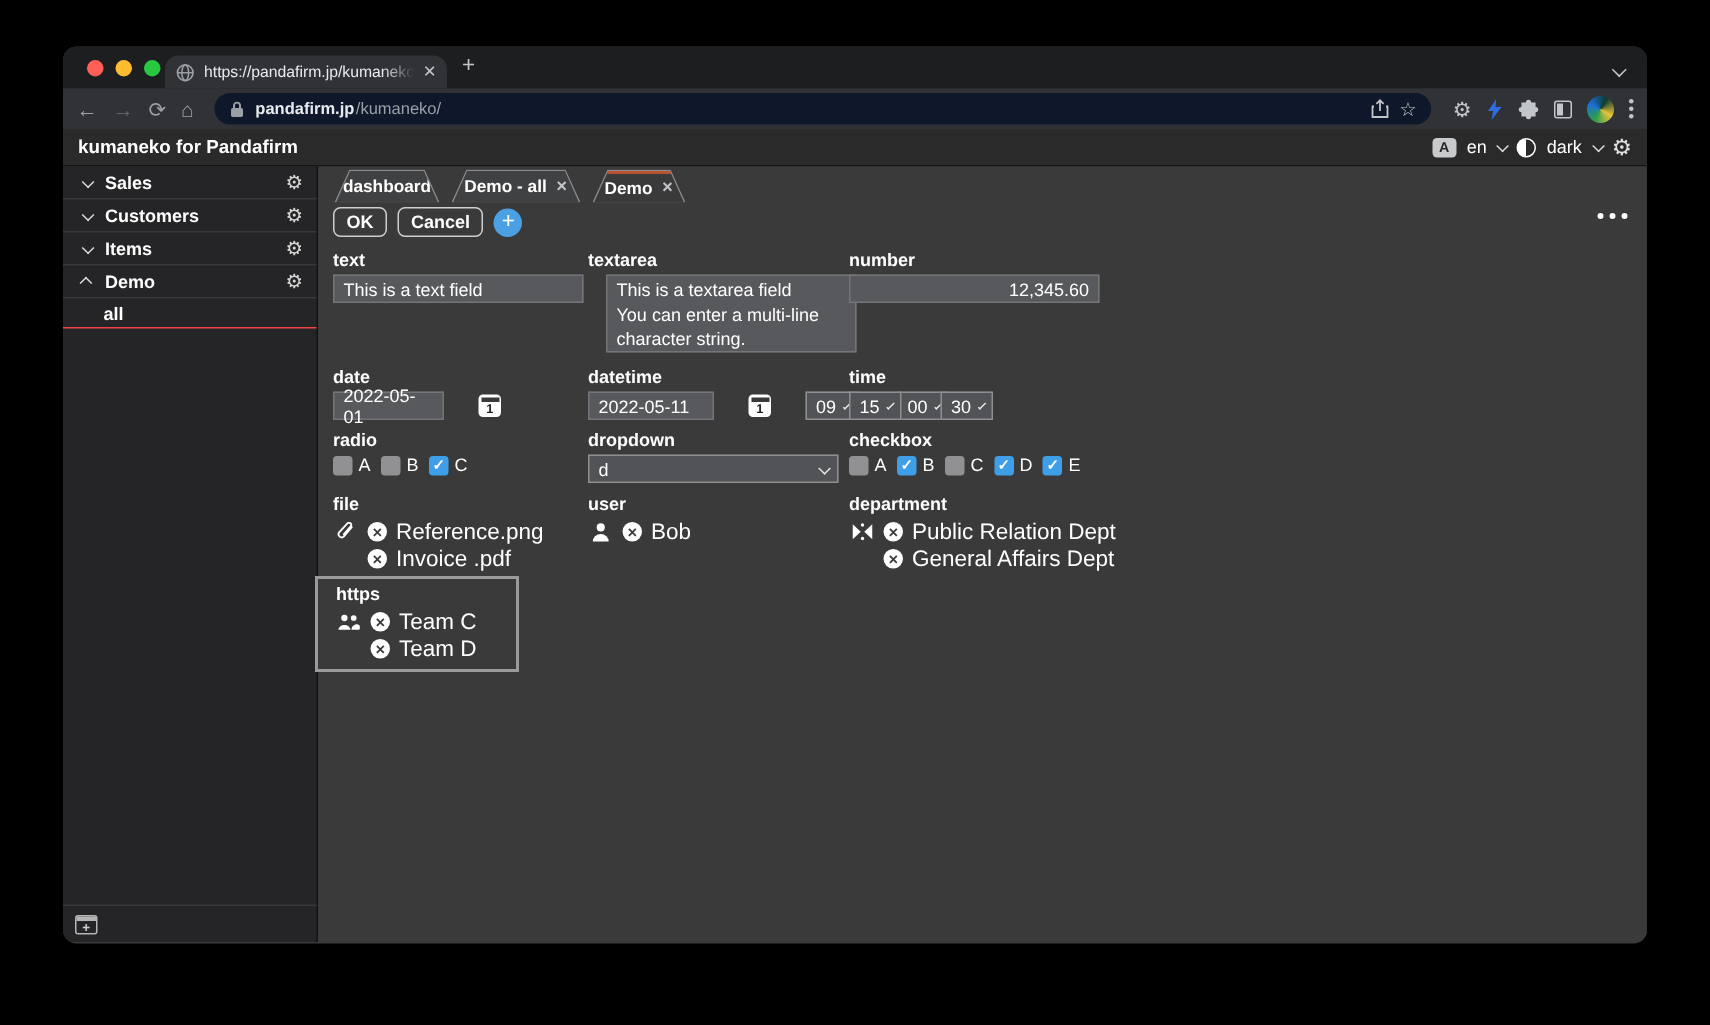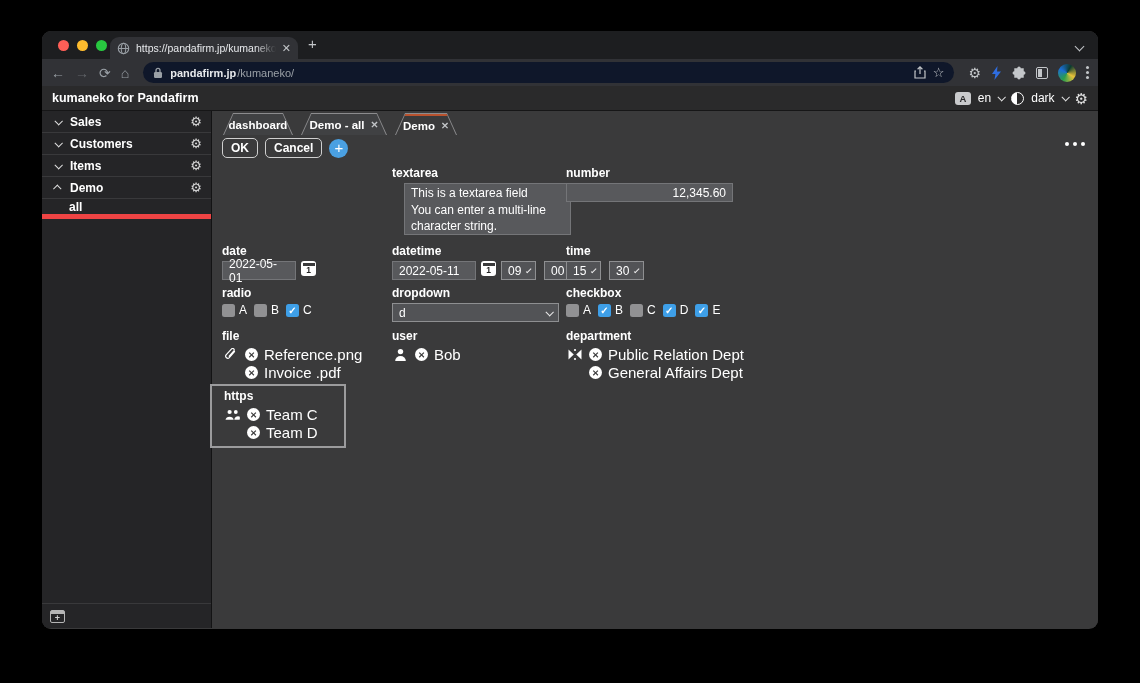--- a/index.html
+++ b/index.html
@@ -60,21 +60,21 @@
 
   
   .wbody { display:flex; height:517px; }
   .sidebar { width:170px; background:#252527; border-right:1px solid #131314;
              display:flex; flex-direction:column; }
   .snav { height:22px; display:flex; align-items:center; gap:9px; padding:0 9px 0 13px;
           border-bottom:1px solid #39393b; }
   .snav-label { color:#fff; font-size:12px; font-weight:700; }
   .snav .gear { margin-left:auto; color:#d6d6d6; font-size:13px; line-height:1; }
   .snav-sub { height:20px; display:flex; align-items:center; padding-left:27px;
-              border-bottom:5px solid #ef4444; color:#fff; font-size:12px; font-weight:700; }
+              border-bottom:1px solid #ef4444; color:#fff; font-size:12px; font-weight:700; }
   .side-bottom { margin-top:auto; border-top:1px solid #39393b; height:25px;
                  display:flex; align-items:center; padding-left:8px; }
   .winplus { position:relative; width:15px; height:13px; border:1.5px solid #b5b5b5; border-radius:2px;
              color:#cfcfcf; font-size:9px; font-weight:700; display:grid; place-items:center; }
   .winplus::before{ content:""; position:absolute; left:0; right:0; top:0; height:3px; background:#b5b5b5; }
   .winplus::after{ content:"+"; margin-top:2px; }
 
   .content { flex:1; position:relative; background:#3a3a3b; }
 
   
@@ -101,21 +101,21 @@
   .plusbtn::after{ content:"+"; margin-top:-1px; }
 
   
   .field { position:absolute; }
   .flabel { color:#fff; font-size:12px; font-weight:700; height:14px; margin-bottom:3px; }
   .tinput { background:#58595c; border:1px solid #747578; color:#fff; font-size:12px;
             height:19px; display:flex; align-items:center; padding:0 6px; }
   .tinput.num { justify-content:flex-end; }
   .tarea { background:#58595c; border:1px solid #747578; color:#fff; font-size:12px;
            width:167px; height:52px; padding:1px 6px; white-space:pre-line; line-height:16.5px;margin-left:12px; }
-  .hrow { display:flex; gap:5px; }
+  .hrow { display:flex; align-items:center; gap:23px; }
   .calicon { position:relative; width:15px; height:15px; background:#fff; border-radius:3px;
              display:grid; place-items:center; color:#222; font-size:8.5px; font-weight:700; }
   .calicon::before{ content:""; position:absolute; left:1.5px; right:1.5px; top:2px; height:2.5px; background:#3a3a3b; }
   .calicon::after{ content:"1"; margin-top:3px; }
   .sel { height:19px; background:#525356; border:1px solid #8e8f91; color:#fff; font-size:12px;
          display:flex; align-items:center; padding:0 6px; gap:6px; }
   .sel .chev{ margin-left:auto; border-color:#e8e8e8; }
   .opt { display:flex; align-items:center; gap:4px; margin-right:7px; }
   .cb { width:13px; height:13px; border-radius:2.5px; background:#919193; display:grid; place-items:center; }
   .cb.checked { background:#3e9fe8; }
@@ -262,20 +262,24 @@
             <i></i>
             <i></i>
           </div>
 
         <div class="actionrow">
           <button class="btn">OK</button>
           <button class="btn">Cancel</button>
           <span class="plusbtn"></span>
         </div>
 
+        <div class="field" style="left:10px;top:55px">
+          <div class="flabel">text</div>
+          <div class="tinput" style="width:167px">This is a text field</div>
+        </div>
         <div class="field" style="left:180px;top:55px">
           <div class="flabel">textarea</div>
           <div class="tarea">This is a textarea field
 You can enter a multi-line
 character string.</div>
         </div>
         <div class="field" style="left:354px;top:55px">
           <div class="flabel">number</div>
           <div class="tinput num" style="width:167px">12,345.60</div>
         </div>

